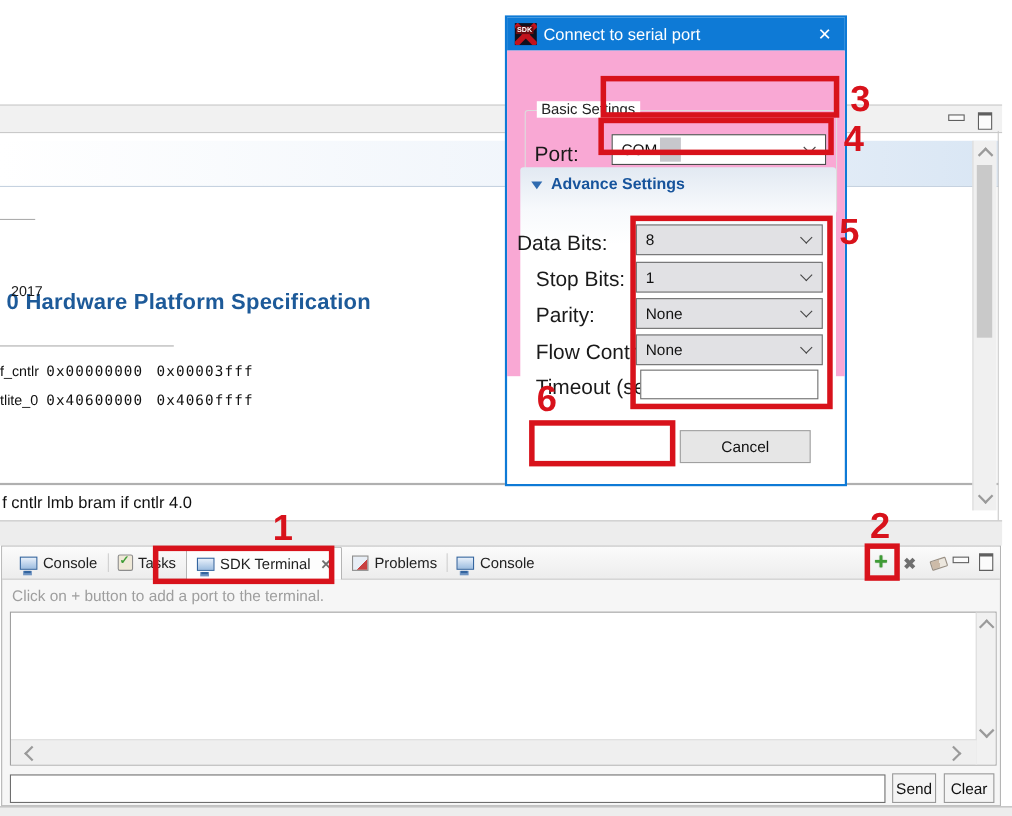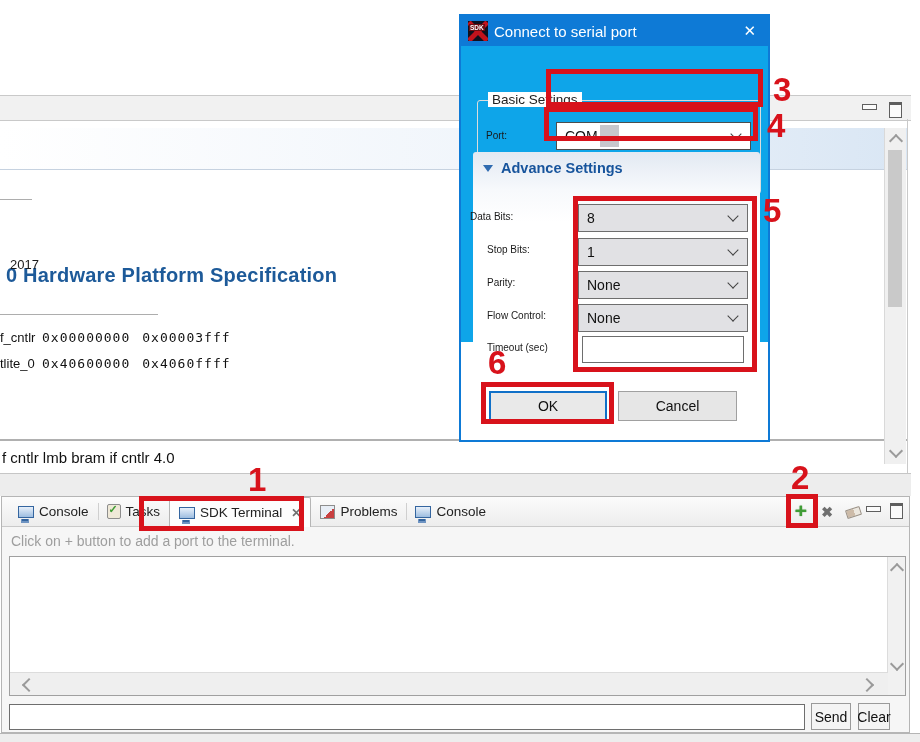--- a/index.html
+++ b/index.html
@@ -45,21 +45,21 @@
   .dialog-title{color:#fff;font-size:15px;margin-left:6px;}
   .sdk-icon{width:20px;height:20px;margin-left:7px;position:relative;background:#10101e;overflow:hidden;flex:0 0 auto;}
   .sdk-icon .bar{position:absolute;left:-3px;top:8px;width:26px;height:5px;background:#c3121c;}
   .sdk-icon .bar.b1{transform:rotate(45deg);}
   .sdk-icon .bar.b2{transform:rotate(-45deg);}
   .sdk-icon .txt{position:absolute;left:1px;top:3px;font-size:6.5px;font-weight:bold;color:#fff;
                  font-family:"Liberation Sans",sans-serif;background:#6e0d12;padding:0 1px;}
   .dialog-close{position:absolute;right:12px;top:6px;color:#fff;font-size:15px;cursor:default;}
   .groupbox{left:16px;top:54px;width:282px;height:92px;border:1px solid #dcdcdc;border-radius:3px;}
   .groupbox-legend{position:absolute;left:10px;top:-9px;background:#fff;padding:0 4px;font-size:13.5px;color:#222;}
-  .fld-label{font-size:10px;color:#1a1a1a;}
+  .fld-label{font-size:19px;color:#1a1a1a;}
   .combo{box-sizing:border-box;background:#e1e1e4;border:1px solid #6e6e6e;display:flex;
          align-items:center;padding-left:8px;font-size:14px;color:#111;}
   .combo .cchev{position:absolute;right:10px;top:50%;margin-top:-6px;width:7px;height:7px;
                border-right:1.6px solid #444;border-bottom:1.6px solid #444;transform:rotate(45deg);}
   .combo.white{background:#fff;border:1px solid #4d4d4d;}
   .sel-block{display:inline-block;width:19px;height:22px;background:#c7c7cc;margin-left:2px;}
   .adv-panel{left:12px;top:106px;width:287px;height:230px;border-radius:3px;
              background:linear-gradient(#e2e9f2,#f7f9fc 38px,#ffffff 70px);}
   .adv-header{position:absolute;left:10px;top:8px;display:flex;align-items:center;text-align:right;}
   .tri-down{width:0;height:0;border-left:5px solid transparent;border-right:5px solid transparent;
@@ -90,21 +90,21 @@
   .plus-glyph{color:#3f9c35;font-size:21px;font-weight:bold;line-height:16px;text-shadow:0 0 1px #2e7d27;}
   .x-glyph{color:#6f6f6f;font-size:14px;font-weight:bold;}
   .eraser{width:13px;height:7px;background:linear-gradient(90deg,#cdbba8 55%,#ece7de 55%);
           border:1px solid #9a9084;transform:rotate(-18deg);border-radius:1px;}
   .hint{left:9px;top:36px;font-size:14px;color:#9e9e9e;}
   .termbox{left:7px;top:59px;width:897px;height:140px;border:1px solid #a0a0a0;background:#fff;box-sizing:border-box;}
   .term-hscroll{position:absolute;left:0px;bottom:0px;height:22px;width:878px;background:#efefef;border-top:1px solid #dcdcdc;}
   .term-vscroll{position:absolute;right:0;top:0;width:17px;height:138px;background:#f1f1f1;border-left:1px solid #dcdcdc;}
   .term-input{left:7px;top:207px;width:796px;height:26px;}
   .send-btn{left:809px;top:206px;width:40px;height:27px;background:#f4f4f4;border:1px solid #9a9a9a;}
-  .clear-btn{left:856px;top:206px;width:32px;height:27px;background:#f4f4f4;border:1px solid #9a9a9a;}
+  .clear-btn{left:856px;top:206px;width:46px;height:27px;background:#f4f4f4;border:1px solid #9a9a9a;}
   .bottom-strip{left:0;top:733px;width:920px;height:9px;background:#ededed;border-top:1px solid #b5b5b5;}
 
   
   .ann-box{border:5px solid #d8121b;box-sizing:border-box;z-index:100;}
   .ann-num{z-index:100;color:#d8121b;font-size:33px;font-weight:600;line-height:1;}
 </style>
 </head>
 <body>
 
 <div id="canvas">
@@ -198,21 +198,21 @@
     <div class="abs dialog-titlebar">
       <div class="sdk-icon">
         <div class="bar b1"></div>
           <div class="bar b2"></div>
           <div class="txt">SDK</div>
       </div>
       <div class="dialog-title">Connect to serial port</div>
     </div>
     <div class="dialog-close">✕</div>
 
-    <div class="abs" style="left:0;top:30px;width:307px;height:296px;background:#0ea5e9;">
+    <div class="abs" style="left:0;top:30px;width:307px;height:296px;background:#f9a8d4;">
 
       <div class="abs groupbox">
         <div class="groupbox-legend">Basic Settings</div>
         <div class="abs fld-label" style="left:8px;top:29px;">Port:</div>
         <div class="abs combo white" style="left:78px;top:21px;width:195px;height:28px;">
           <span>COM</span>
           <span class="sel-block"></span>
           <span class="cchev"></span>
         </div>
         <div class="abs fld-label" style="left:7px;top:64px;">Baud Rate:</div>
@@ -249,21 +249,20 @@
 
       <div class="abs fld-label" style="left:26px;top:264px;">Flow Control:</div>
       <div class="abs combo" style="left:117px;top:258px;width:170px;height:28px;">
         <span>None</span>
         <span class="cchev"></span>
       </div>
 
       <div class="abs fld-label" style="left:26px;top:296px;">Timeout (sec)</div>
       <input class="abs txtfield" style="left: 121px; top: 290px; width: 162px; height: 27px;" value="">
 
-      <div class="abs btn default" style="left:28px;top:345px;width:118px;height:30px;">OK</div>
       <div class="abs btn" style="left:157px;top:345px;width:119px;height:30px;">Cancel</div>
     </div>
   </div>
 
   <div class="abs ann-box" style="left:139px;top:496px;width:165px;height:35px;"></div>
   <div class="abs ann-box" style="left:786px;top:494px;width:32px;height:34px;"></div>
   <div class="abs ann-box" style="left:546px;top:69px;width:217px;height:38px;"></div>
   <div class="abs ann-box" style="left:544px;top:107px;width:214px;height:34px;"></div>
   <div class="abs ann-box" style="left:573px;top:196px;width:184px;height:176px;"></div>
   <div class="abs ann-box" style="left:481px;top:382px;width:133px;height:42px;"></div>

